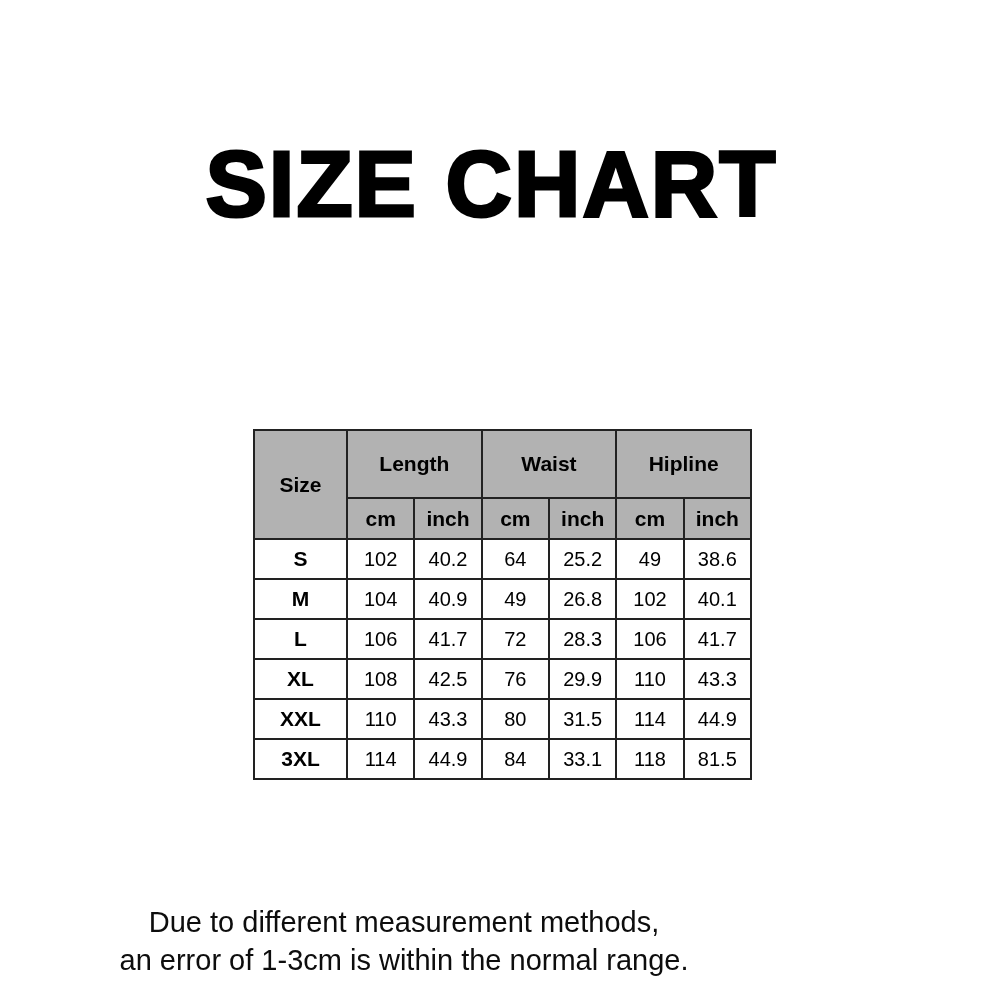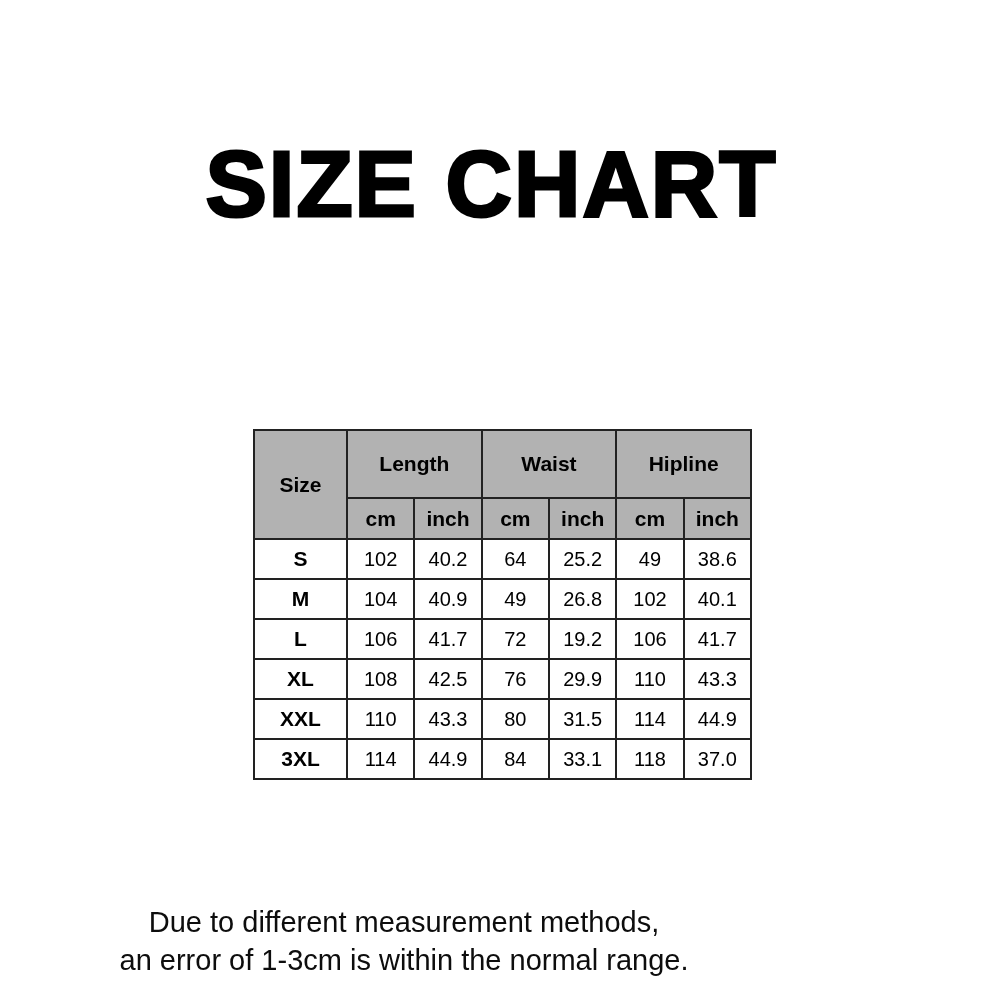--- a/index.html
+++ b/index.html
@@ -126,21 +126,21 @@
         <td>49</td>
         <td>26.8</td>
         <td>102</td>
         <td>40.1</td>
       </tr>
       <tr class="data-row">
         <th>L</th>
         <td>106</td>
         <td>41.7</td>
         <td>72</td>
-        <td>19.2</td>
+        <td>28.3</td>
         <td>106</td>
         <td>41.7</td>
       </tr>
       <tr class="data-row">
         <th>XL</th>
         <td>108</td>
         <td>42.5</td>
         <td>76</td>
         <td>29.9</td>
         <td>110</td>
@@ -155,21 +155,21 @@
         <td>114</td>
         <td>44.9</td>
       </tr>
       <tr class="data-row">
         <th>3XL</th>
         <td>114</td>
         <td>44.9</td>
         <td>84</td>
         <td>33.1</td>
         <td>118</td>
-        <td>37.0</td>
+        <td>81.5</td>
       </tr>
     </tbody>
   </table>
 
   <div class="note">
     <div>Due to different measurement methods,</div>
     <div>an error of 1-3cm is within the normal range.</div>
   </div>
 
 </div>

